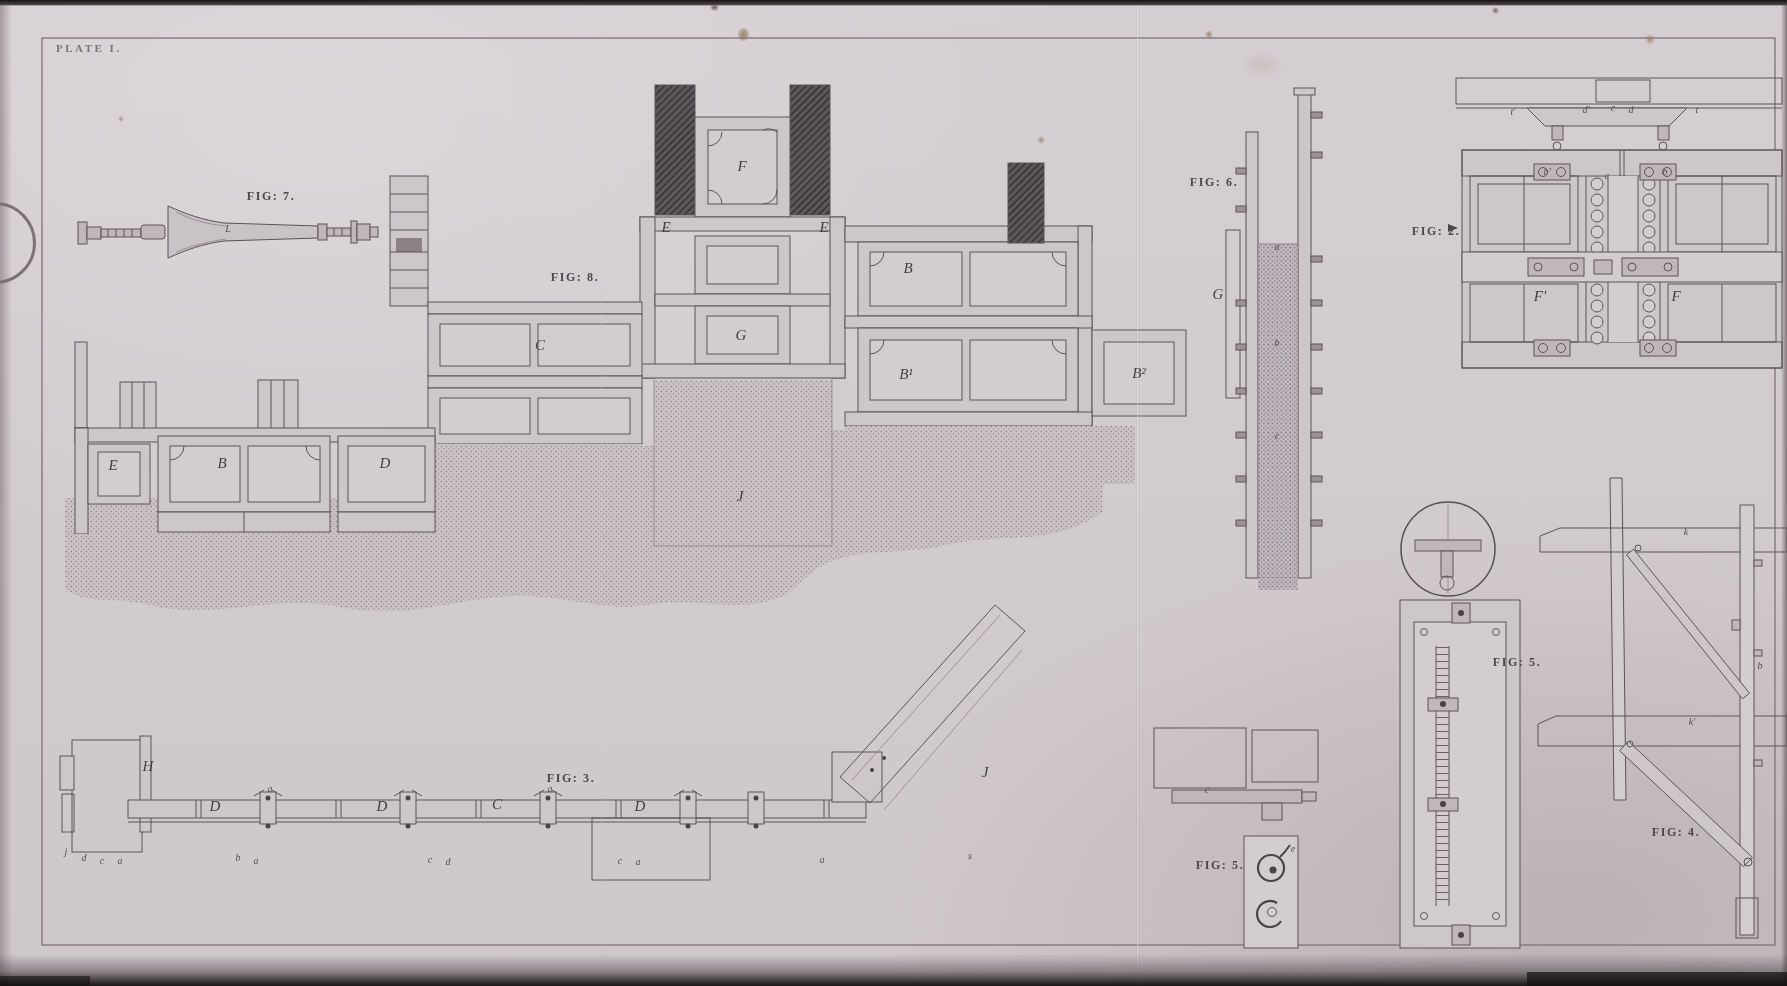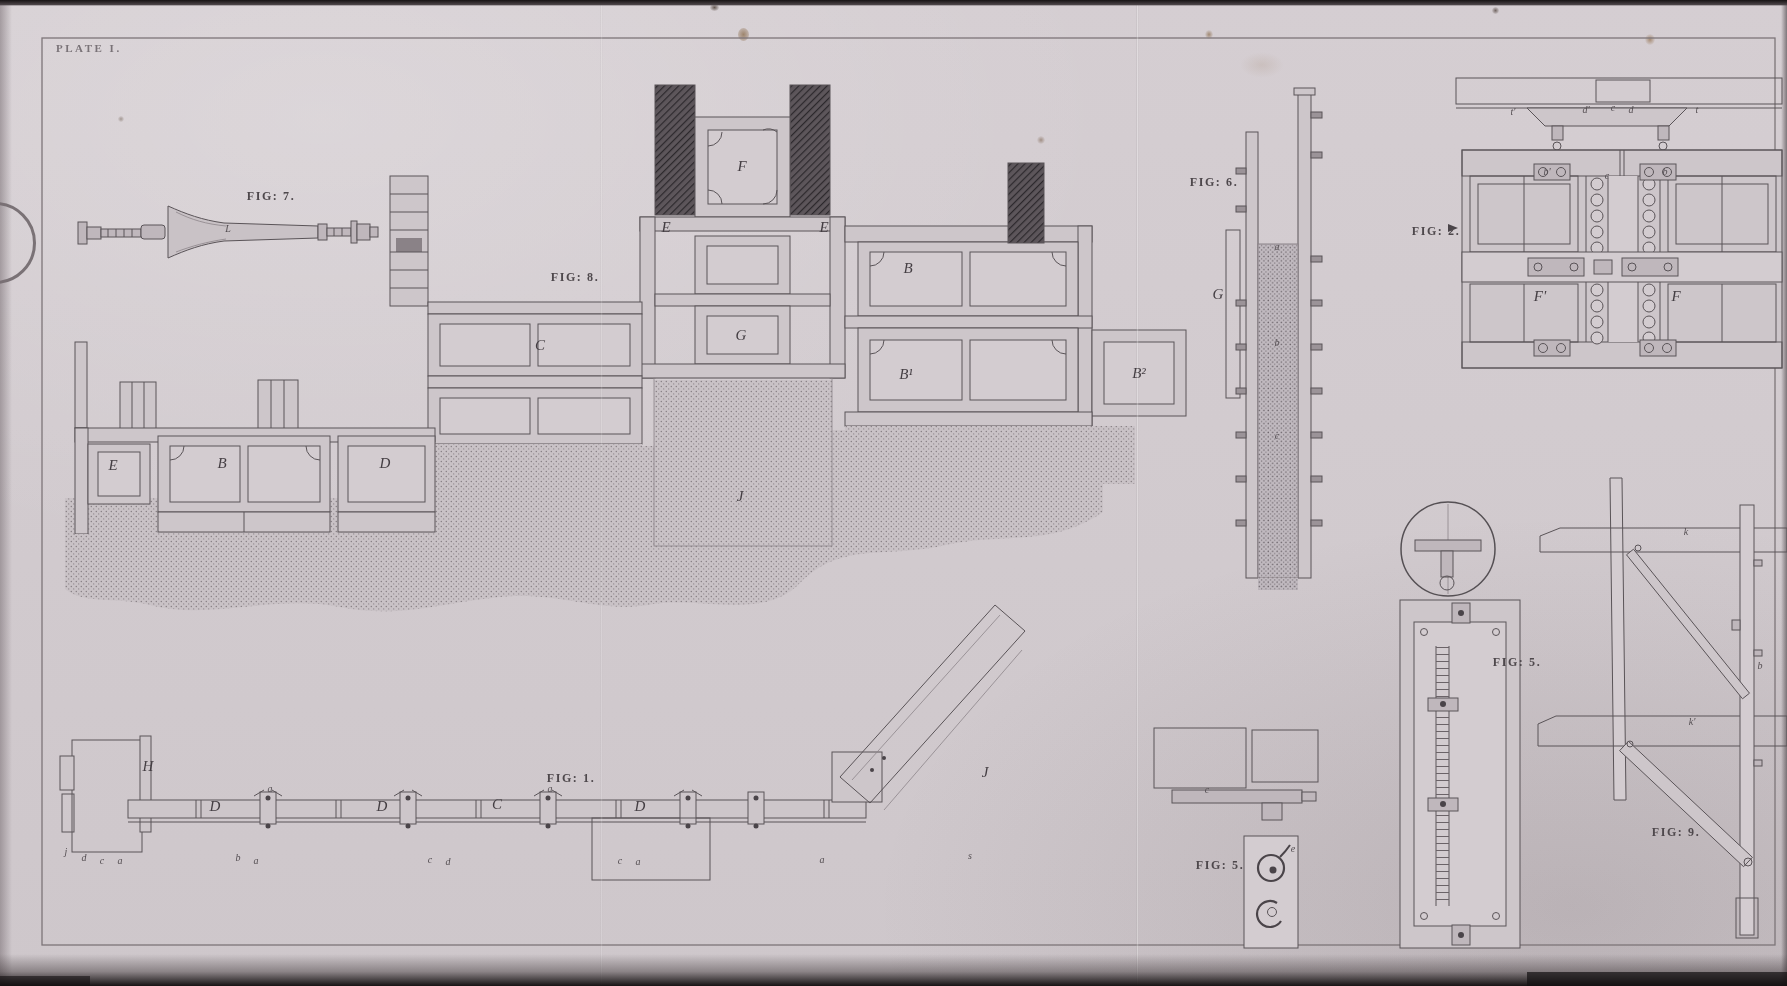--- a/index.html
+++ b/index.html
@@ -428,25 +428,25 @@
       <line x1="334" y1="228" x2="334" y2="236" class="s" fill="none"></line>
         <line x1="342" y1="228" x2="342" y2="236" class="s" fill="none"></line>
       <rect x="351" y="221" width="6" height="22" class="f-lt s"></rect>
       <rect x="357" y="224" width="13" height="16" class="f-lt s"></rect>
       <rect x="370" y="227" width="8" height="10" class="f-lt s"></rect>
     </g>
   </svg>
 
   <span class="title" style="left:56px; top:42px;">PLATE I.</span>
 
-  <span class="figlabel" style="left:571px; top:778px;">FIG: 1.</span>
+  <span class="figlabel" style="left:571px; top:778px;">FIG: 3.</span>
   <span class="figlabel" style="left:1214px;top:182px;">FIG: 6.</span>
   <span class="figlabel" style="left:1436px;top:231px;">FIG: 2.</span>
   <span class="figlabel" style="left:1517px;top:662px;">FIG: 5.</span>
-  <span class="figlabel" style="left:1676px;top:832px;">FIG: 9.</span>
+  <span class="figlabel" style="left:1676px;top:832px;">FIG: 4.</span>
   <span class="figlabel" style="left:1220px;top:865px;">FIG: 5.</span>
   <span class="figlabel" style="left:242px; top:196px;margin-left:29px;">FIG: 7.</span>
   <span class="figlabel" style="left:575px; top:277px;">FIG: 8.</span>
 
   <span class="mletter" style="left:742px; top:166px;">F</span>
   <span class="mletter" style="left:666px; top:227px;">E</span>
   <span class="mletter" style="left:824px; top:227px;">E</span>
   <span class="mletter" style="left:908px; top:268px;">B</span>
   <span class="mletter" style="left:741px; top:335px;">G</span>
   <span class="mletter" style="left:540px; top:345px;">C</span>

